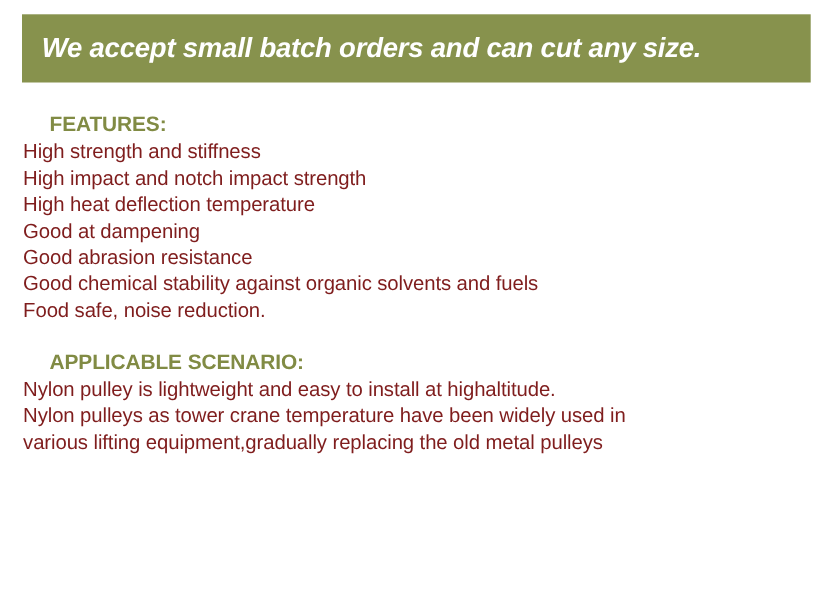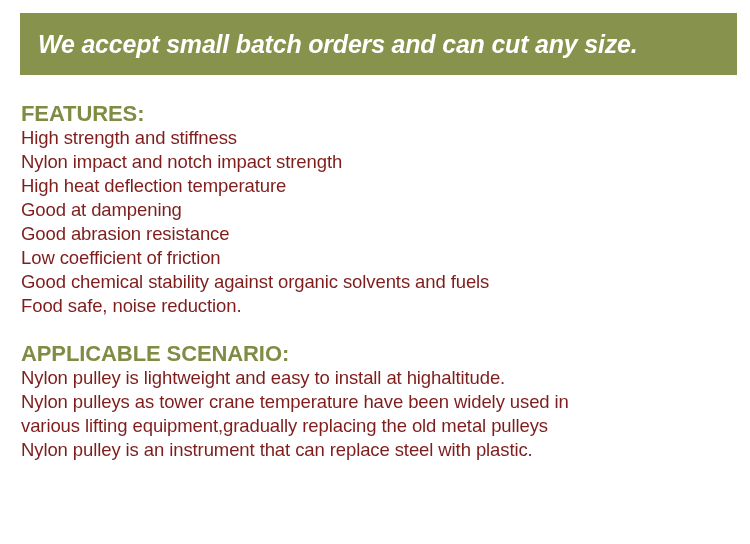--- a/index.html
+++ b/index.html
@@ -55,26 +55,27 @@
     width: 710px;
   }
   .section {
     margin: 0;
   }
   .section + .section {
     margin-top: 24px;   
   }
   .sec-heading {
     font-family: "Liberation Sans", sans-serif;
-    font-size: 22px;
+    font-size: 19px;
     font-weight: bold;
     color: #818b44;
     line-height: 24px;
     letter-spacing: -0.1px;
     white-space: nowrap;
+    margin-left: 24px;
   }
   .sec-lines {
     list-style: none;
     margin: 0;
     padding: 0;
   }
   .sec-lines li {
     font-family: "Liberation Sans", sans-serif;
     font-size: 18.5px;
     font-weight: normal;
@@ -92,34 +93,32 @@
   <div class="banner">
     <div class="banner-text">We accept small batch orders and can cut any size.</div>
   </div>
 
   <div class="content">
 
     <div class="section">
       <div class="sec-heading">FEATURES:</div>
       <ul class="sec-lines">
         <li>High strength and stiffness</li>
-        <li>Nylon impact and notch impact strength</li>
+        <li>High impact and notch impact strength</li>
         <li>High heat deflection temperature</li>
         <li>Good at dampening</li>
         <li>Good abrasion resistance</li>
-        <li>Low coefficient of friction</li>
         <li>Good chemical stability against organic solvents and fuels</li>
         <li>Food safe, noise reduction.</li>
       </ul>
     </div>
 
     <div class="section">
       <div class="sec-heading">APPLICABLE SCENARIO:</div>
       <ul class="sec-lines">
         <li>Nylon pulley is lightweight and easy to install at highaltitude.</li>
         <li>Nylon pulleys as tower crane temperature have been widely used in</li>
         <li>various lifting equipment,gradually replacing the old metal pulleys</li>
-        <li>Nylon pulley is an instrument that can replace steel with plastic.</li>
       </ul>
     </div>
 
   </div>
 </div>
 
 </body></html>

